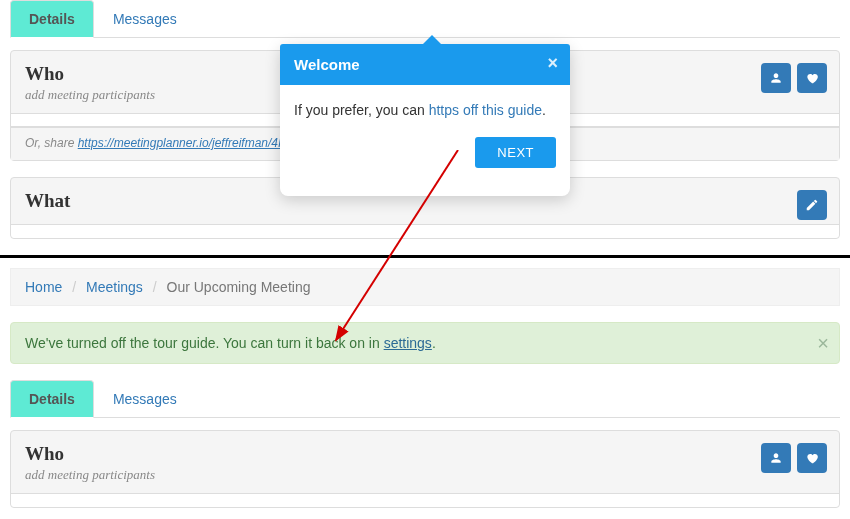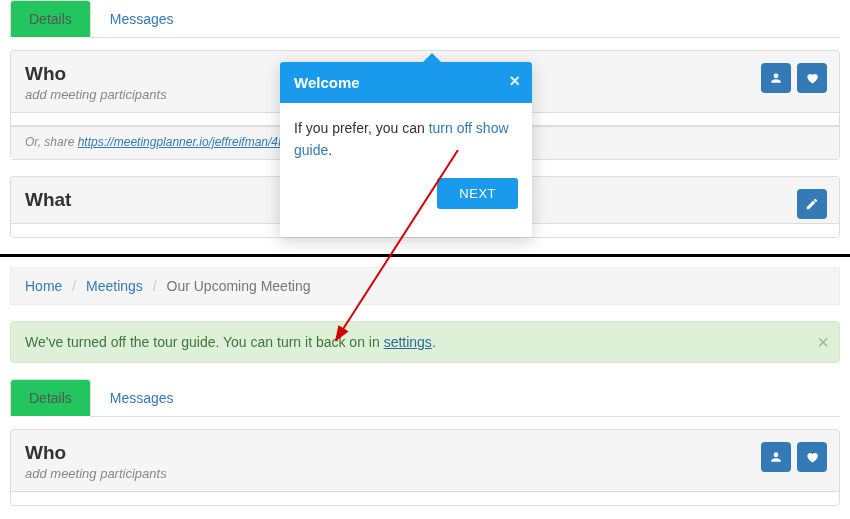--- a/index.html
+++ b/index.html
@@ -19,36 +19,38 @@
     padding: 10px 18px;
     cursor: pointer;
     color: #337ab7;
     border: 1px solid transparent;
     margin-bottom: -1px;
     border-radius: 4px 4px 0 0;
     font-size: 14px;
   }
   .tab.active {
     color: #555;
-    background: #22c55e;
+    background: #5eead4;
     border: 1px solid #ddd;
     border-bottom-color: #fff;
+    font-weight: bold;
   }
 
   
   .panel {
     border: 1px solid #ddd;
     border-radius: 4px;
     margin-bottom: 16px;
     background: #f5f5f5;
     position: relative;
   }
   .panel-heading {
     padding: 12px 14px 10px 14px;
     position: relative;
+    font-family: Liberation Serif, serif;
   }
   .panel-title {
     font-size: 19px;
     font-weight: 700;
     color: #333;
     margin-bottom: 2px;
   }
   .panel-sub {
     font-size: 13px;
     font-style: italic;
@@ -92,24 +94,24 @@
     align-items: center;
     justify-content: center;
     cursor: pointer;
   }
   .btn-icon svg { fill: #fff; }
 
   
   .popover {
     position: absolute;
     left: 280px;
-    top: 62px;
-    width: 252px;
+    top: 44px;
+    width: 290px;
     background: #fff;
-    border-radius: 0;
+    border-radius: 8px;
     box-shadow: 0 4px 16px rgba(0,0,0,0.18);
     z-index: 10;
   }
   .popover-arrow {
     position: absolute;
     top: -9px;
     left: 142px;
     width: 0; height: 0;
     border-left: 10px solid transparent;
     border-right: 10px solid transparent;
@@ -248,21 +250,21 @@
 </div>
 
 <div class="popover">
   <div class="popover-arrow"></div>
   <div class="popover-head">
     <span>Welcome</span>
     <span class="popover-close">×</span>
   </div>
   <div class="popover-body">
     <div>
-      <span>If you prefer, you can </span><a href="#">turn off show guide</a><span>.</span>
+      <span>If you prefer, you can </span><a href="#">https off this guide</a><span>.</span>
     </div>
   </div>
   <div class="popover-footer">
     <button class="btn-next">NEXT</button>
   </div>
 </div>
 
 <svg class="red-arrow" width="170" height="210">
   <defs>
     <marker id="ah" markerWidth="10" markerHeight="10" refX="7" refY="3" orient="auto">

